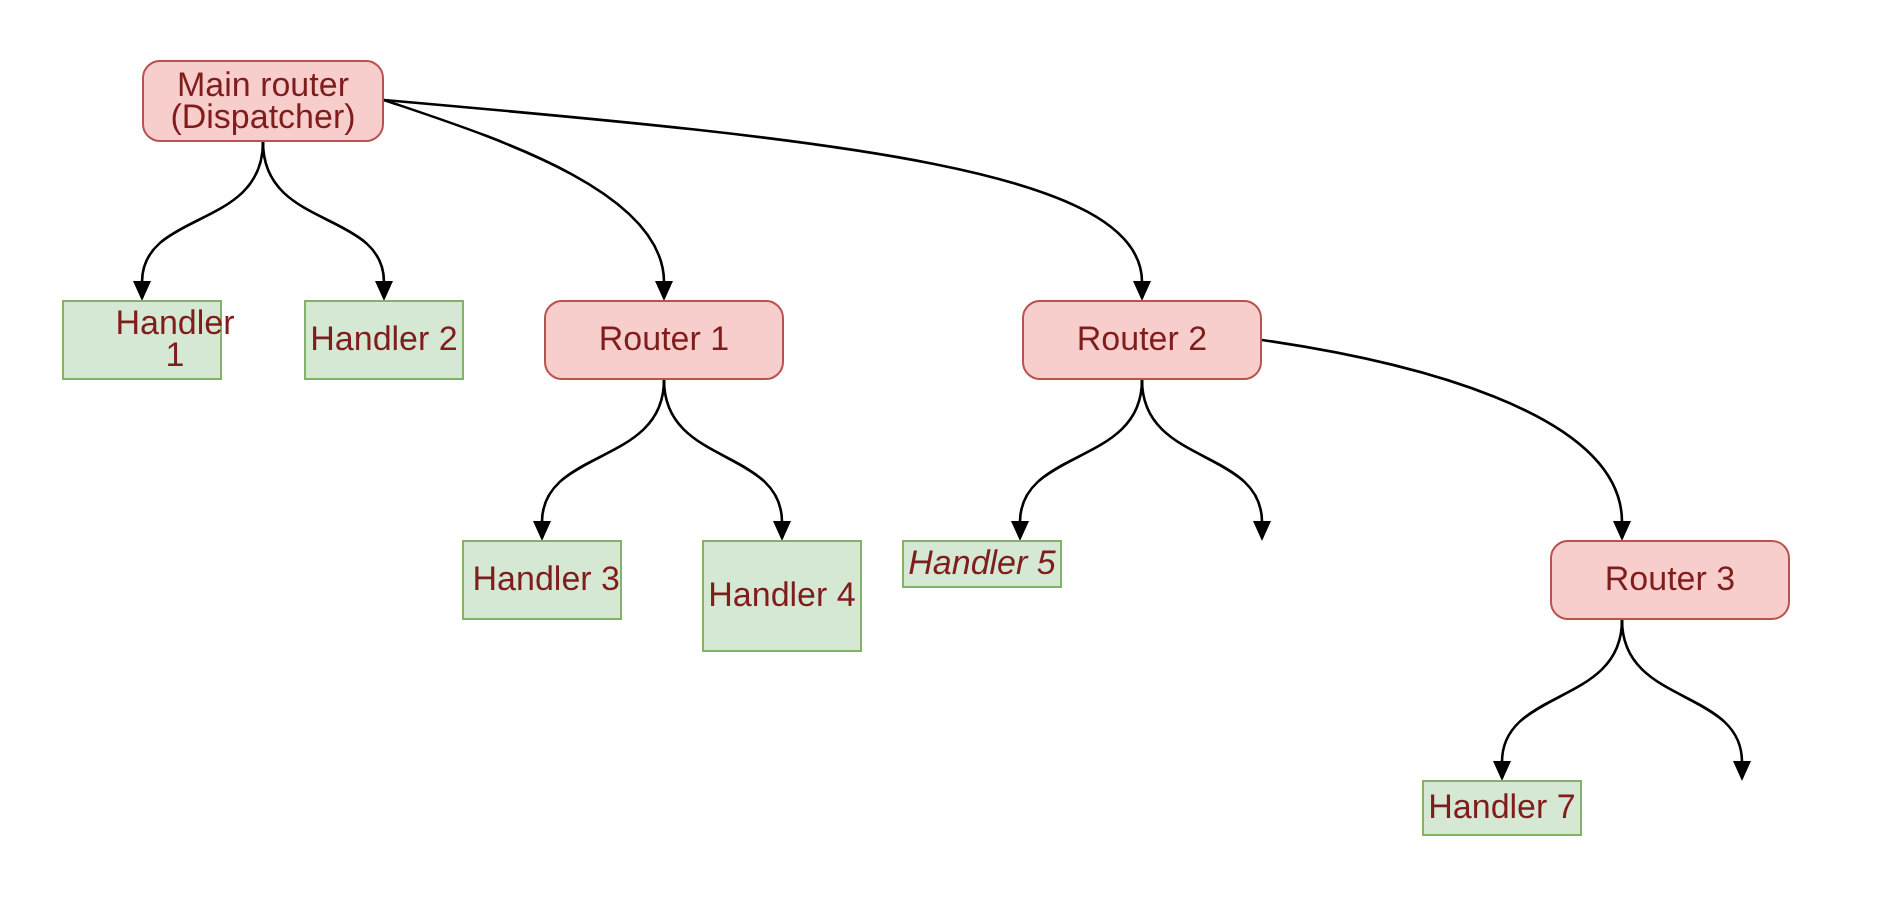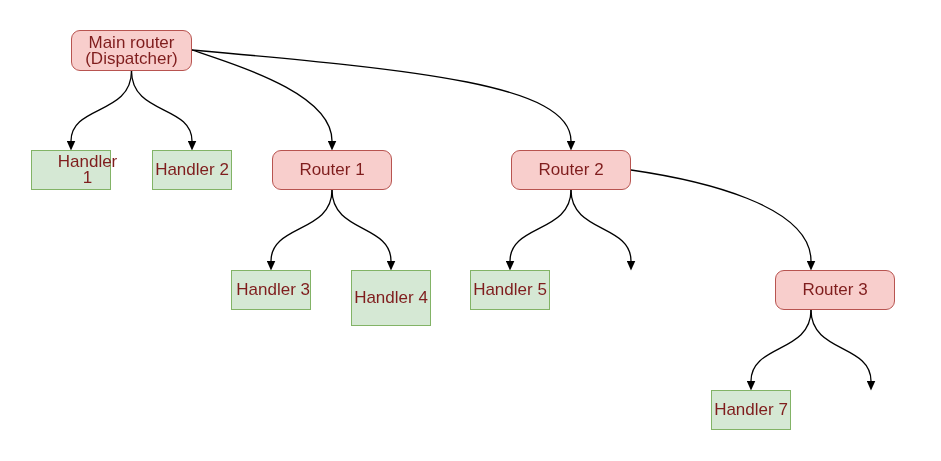--- a/index.html
+++ b/index.html
@@ -97,27 +97,27 @@
   </div>
 
   <div class="node handler" style="left:231px; top:270px; width:80px; height:40px;justify-content:flex-end;">
     <span class="label">Handler 3</span>
   </div>
 
   <div class="node handler" style="left:351px; top:270px; width:80px; height:56px;">
     <span class="label">Handler 4</span>
   </div>
 
-  <div class="node handler" style="left:470px; top:270px; width:80px; height:40px;">
+  <div class="node handler" style="left:451px; top:270px; width:80px; height:24px;font-style:italic;">
     <span class="label">Handler 5</span>
   </div>
 
 
   <div class="node router" style="left:751px; top:270px; width:120px; height:40px;margin-left:24px;">
     <span class="label">Router 3</span>
   </div>
 
-  <div class="node handler" style="left:711px; top:390px; width:80px; height:40px;text-align:right;">
+  <div class="node handler" style="left:711px; top:390px; width:80px; height:28px;text-align:right;">
     <span class="label">Handler 7</span>
   </div>
 
 
 </div>
 
 </body></html>

